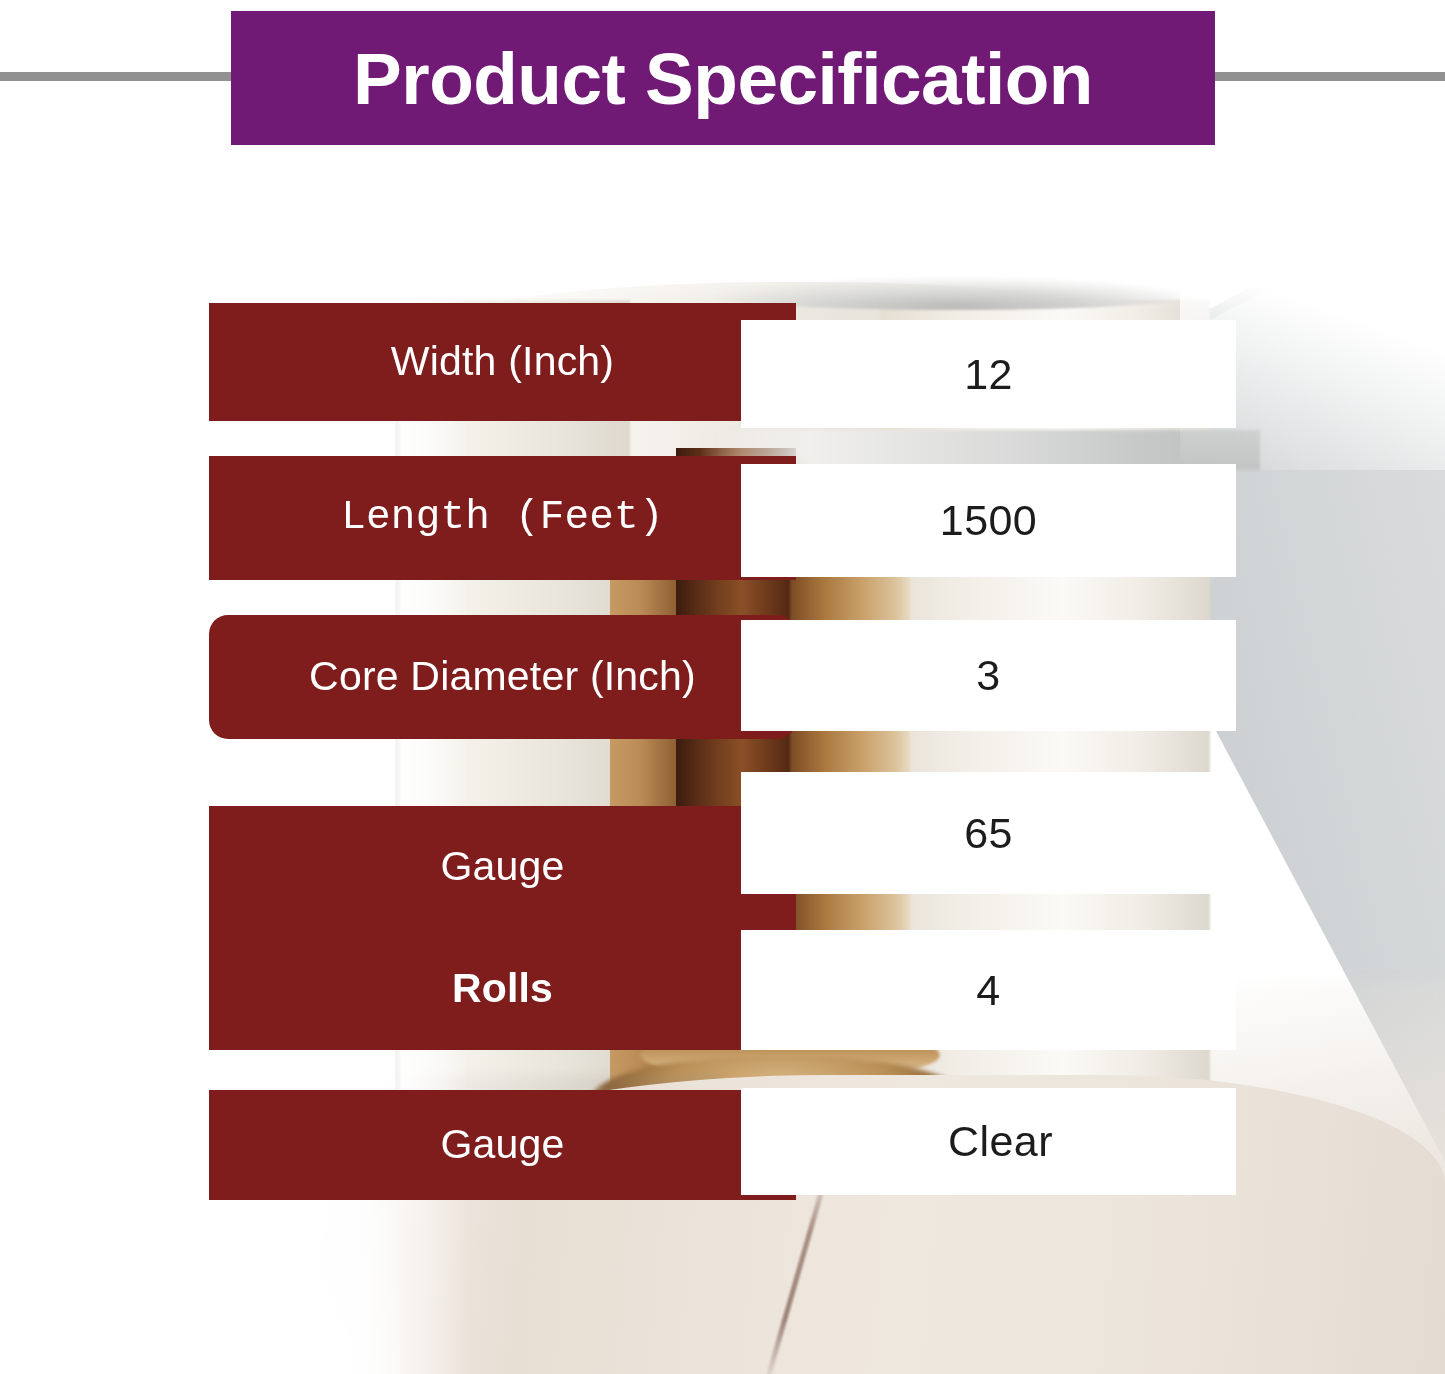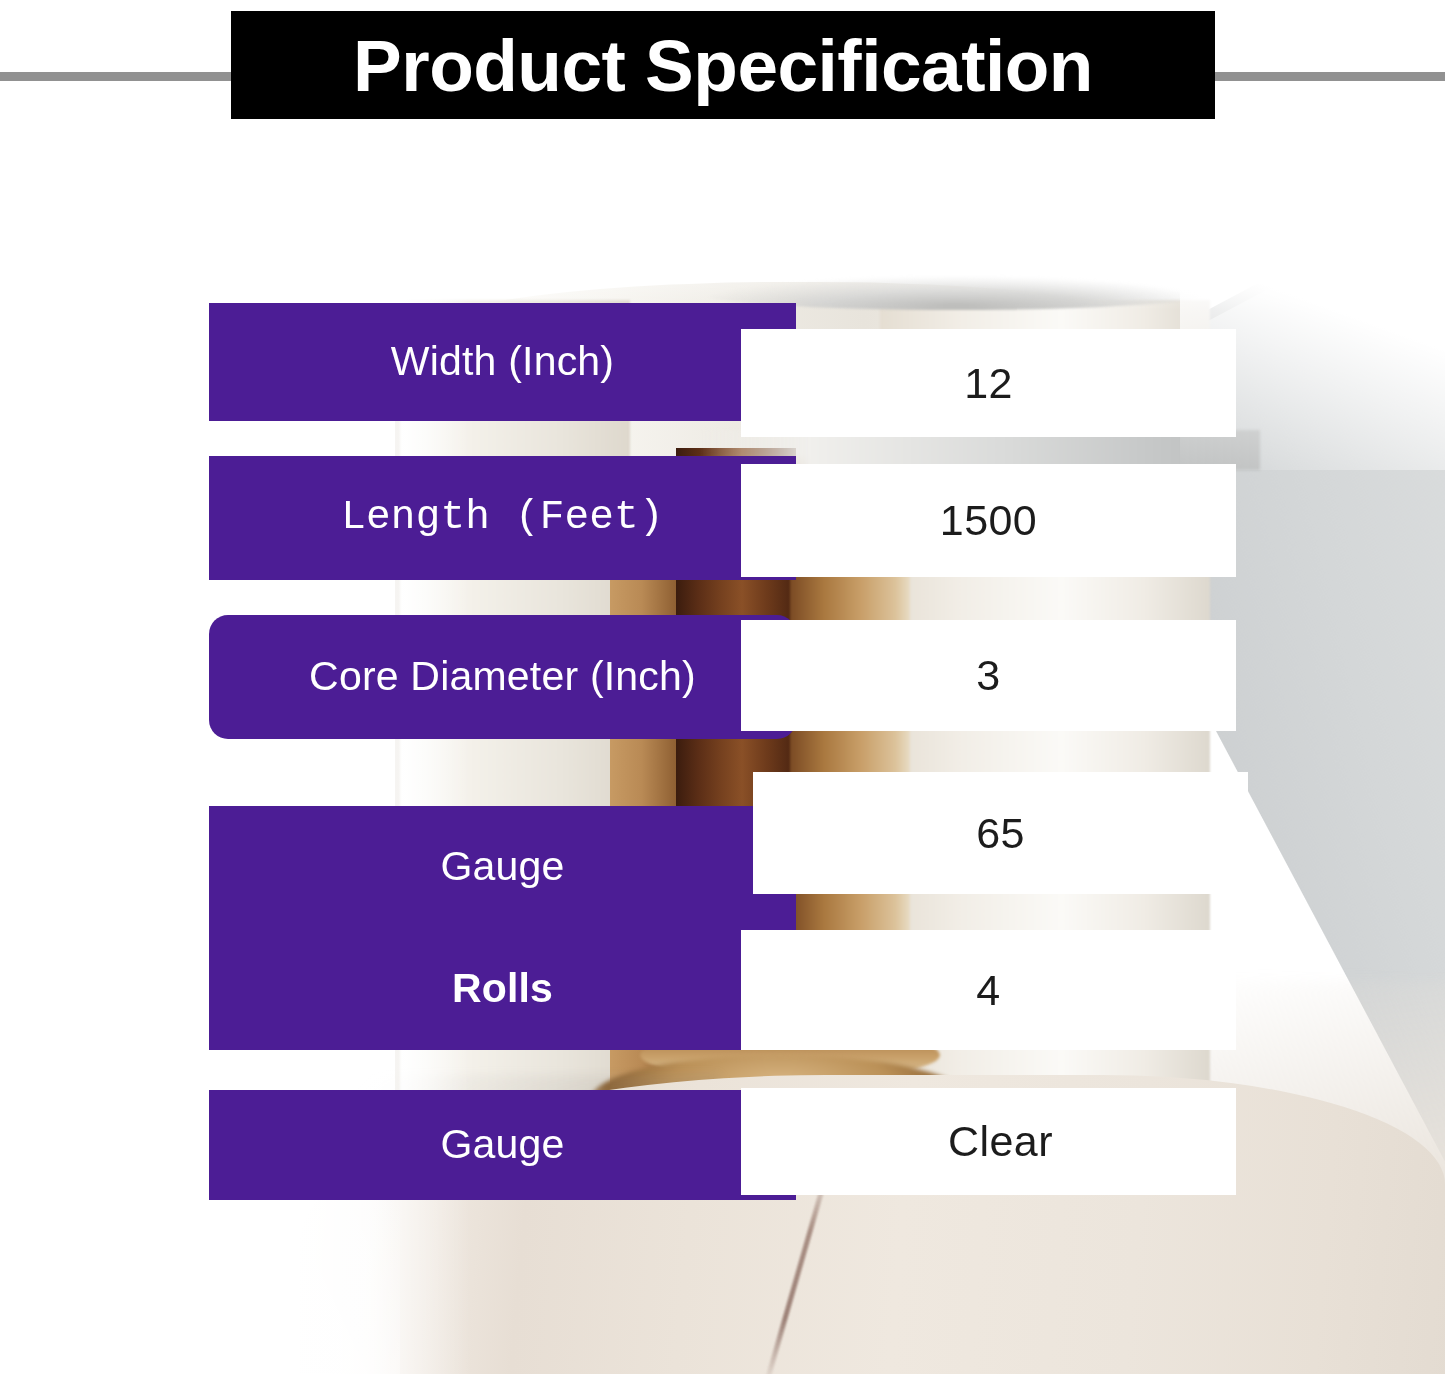--- a/index.html
+++ b/index.html
@@ -211,22 +211,22 @@
     position:absolute;
     height:9px;
     background:#919191;
   }
   #rule-left  { left:0;     top:72px; width:250px; }
   #rule-right { left:1200px; top:72px; width:245px; }
 
   #banner {
     position:absolute;
     left:231px; top:11px;
-    width:984px; height:108px;
-    background:#000000;
+    width:984px; height:134px;
+    background:#701a75;
     display:flex; align-items:center; justify-content:center;
   }
   #banner-title {
     color:#ffffff;
     font-size:73px;
     font-weight:bold;
     letter-spacing:-0.5px;
     line-height:1;
     white-space:nowrap;
   }
@@ -235,21 +235,21 @@
   #spec-table {
     position:absolute;
     left:0; top:0; width:1445px; height:1374px;
   }
   .spec-row { position:absolute; left:0; width:1445px; }
 
   .label-cell {
     position:absolute;
     left:209px;
     width:587px;
-    background:#4c1d95;
+    background:#7f1d1d;
     color:#ffffff;
     display:flex; align-items:center; justify-content:center;
     text-align:center;
     font-size:41px;
     font-weight:300;
     line-height:1.06;
     letter-spacing:0.2px;
   }
   .value-cell {
     position:absolute;
@@ -301,36 +301,36 @@
   <div id="rule-left"></div>
   <div id="rule-right"></div>
   <div id="banner">
     <div id="banner-title">Product Specification</div>
   </div>
 
   <div id="spec-table">
 
     <div class="spec-row">
       <div class="label-cell" style="top:303px;height:118px;">Width (Inch)</div>
-      <div class="value-cell" style="top:329px;height:108px;">12</div>
+      <div class="value-cell" style="top:320px;height:108px;">12</div>
     </div>
 
     <div class="spec-row">
       <div class="label-cell" style="top:456px;height:124px;font-family:Liberation Mono, monospace;">Length (Feet)</div>
       <div class="value-cell" style="top:464px;height:113px;">1500</div>
     </div>
 
     <div class="spec-row">
       <div class="label-cell" style="top:615px;height:124px;border-radius:19px;">Core Diameter (Inch)</div>
       <div class="value-cell" style="top:620px;height:111px;">3</div>
     </div>
 
     <div class="spec-row">
       <div class="label-cell" style="top:773px;height:122px;margin-top:33px;">Gauge</div>
-      <div class="value-cell" style="top:772px;height:122px;margin-left:12px;">65</div>
+      <div class="value-cell" style="top:772px;height:122px;">65</div>
     </div>
 
     <div class="spec-row">
       <div class="label-cell" style="top:928px;height:122px;font-weight:bold;">Rolls</div>
       <div class="value-cell" style="top:930px;height:120px;">4</div>
     </div>
 
     <div class="spec-row">
       <div class="label-cell" style="top:1090px;height:110px;">Gauge</div>
       <div class="value-cell" style="top:1088px;height:107px;padding-left:24px;">Clear</div>

